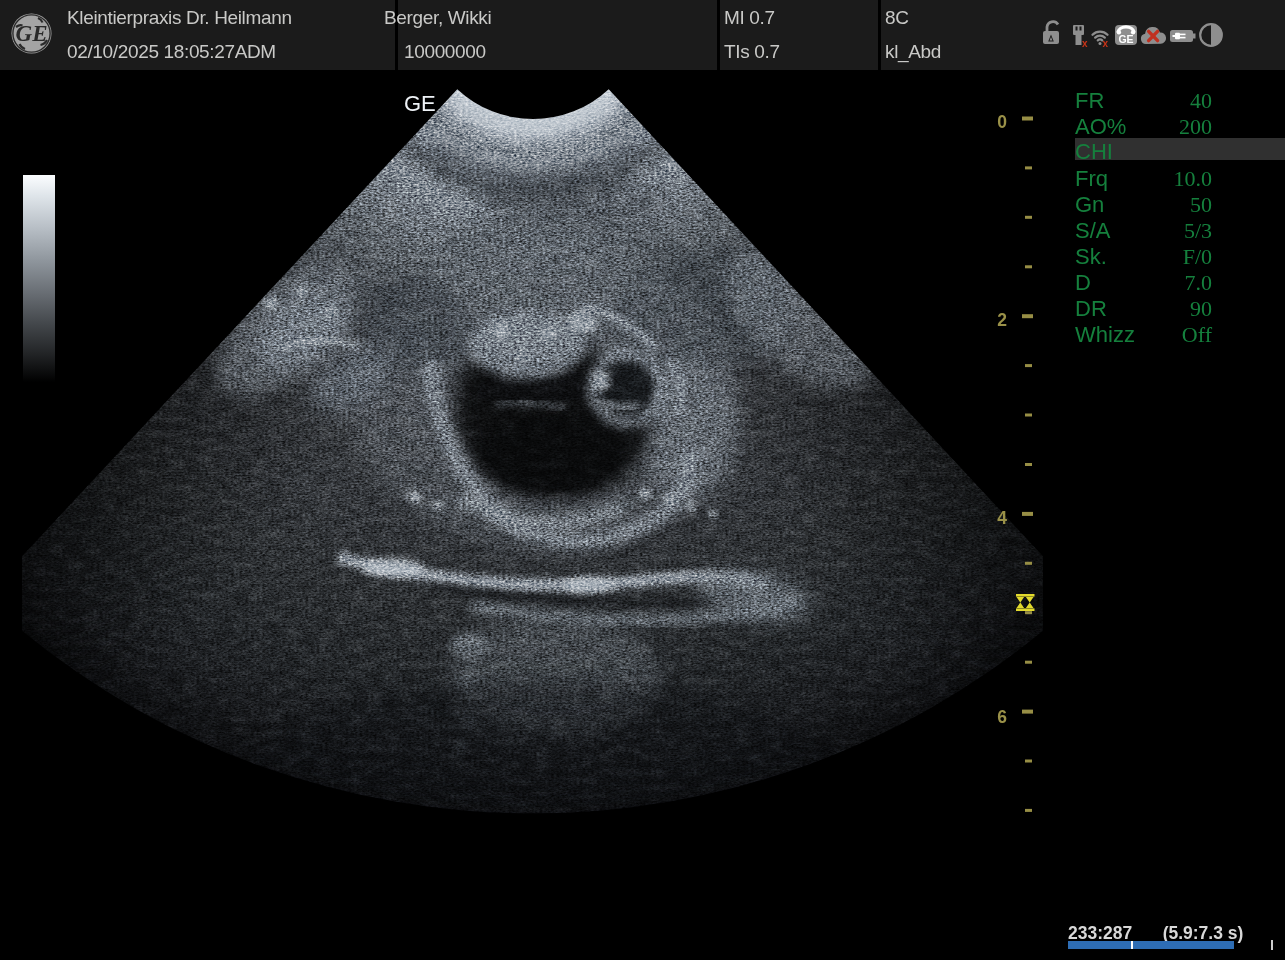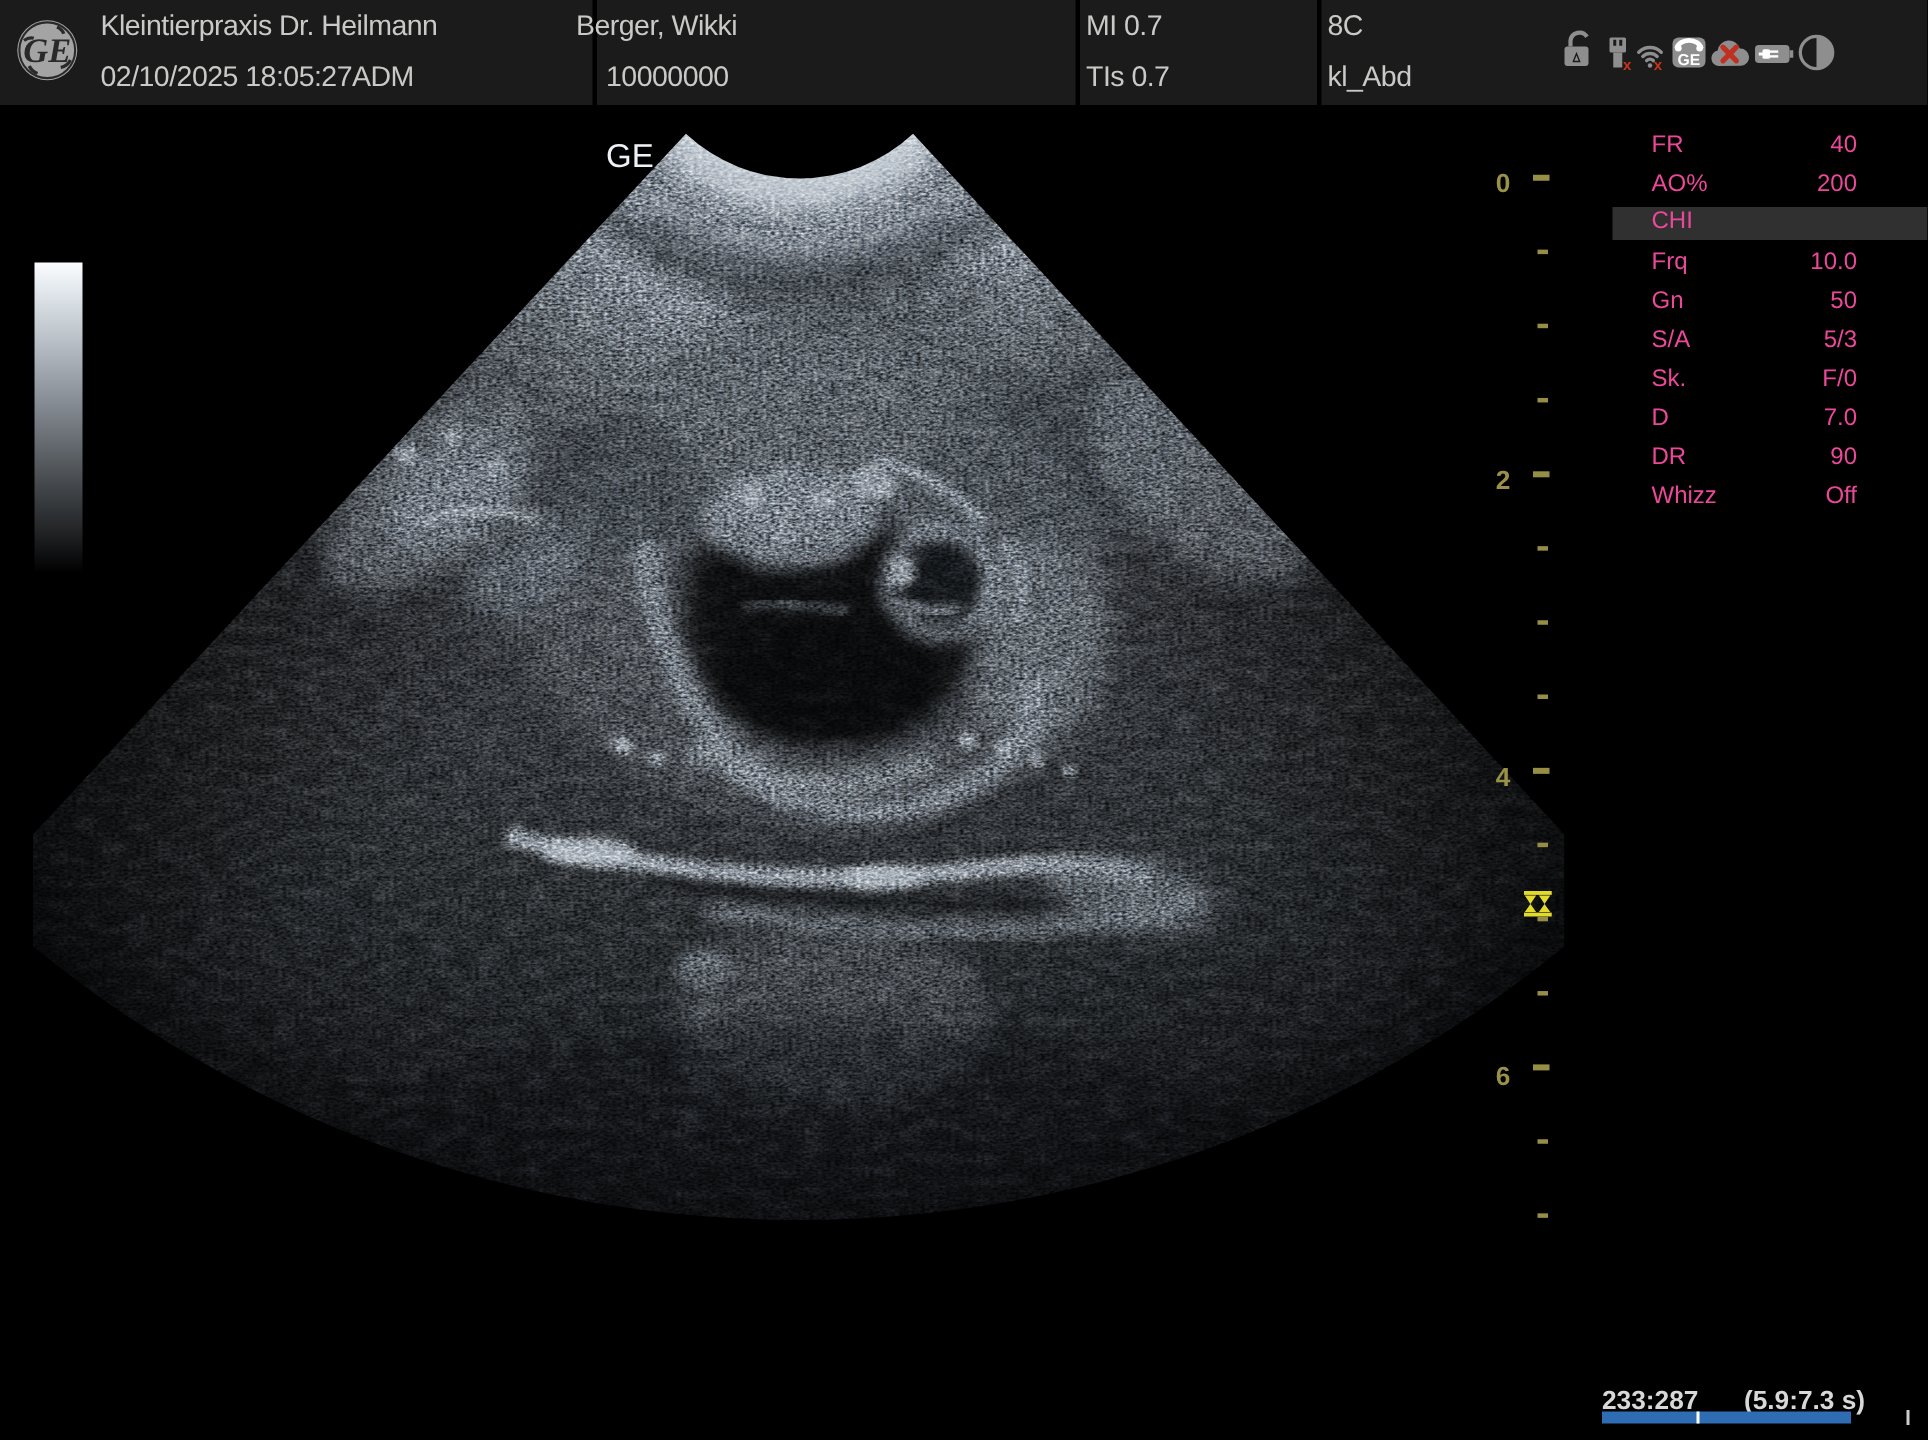--- a/index.html
+++ b/index.html
@@ -2,22 +2,22 @@
 <html><head>
 <meta charset="utf-8">
 <style>
   html,body{margin:0;padding:0;background:#000;}
   body{width:1285px;height:960px;overflow:hidden;position:relative;
        font-family:"Liberation Sans",sans-serif;}
   .abs{position:absolute;}
   .hdr{left:0;top:0;width:1285px;height:70px;background:#1b1b1b;}
   .hdiv{top:0;width:3px;height:70px;background:#000;}
   .htxt{color:#c9c9c7;font-weight:normal;font-size:19px;white-space:nowrap;letter-spacing:-0.35px;}
-  .ptxt{color:#ec4899;font-size:16px;white-space:nowrap;margin-left:26px;}
-  .pval{text-align:right;width:140px;}
+  .ptxt{color:#15803d;font-size:22px;white-space:nowrap;}
+  .pval{text-align:right;width:140px;font-family:Liberation Serif, serif;}
   .ge-label{color:#eef2f6;font-size:22px;}
   .graybar{left:23px;top:175px;width:32px;height:207px;
      background:linear-gradient(to bottom,#fbfdff 0%,#dfe5ea 10%,#b9c0c7 25%,#8d949b 42%,#666b71 58%,#43474b 72%,#232527 86%,#000 100%);}
   .status{color:#d8d8d8;font-weight:bold;font-size:17.5px;}
 </style>
 </head>
 <body>
 
 <svg class="abs" style="left:0;top:0" width="1285" height="960" viewBox="0 0 1285 960">
   <defs>

